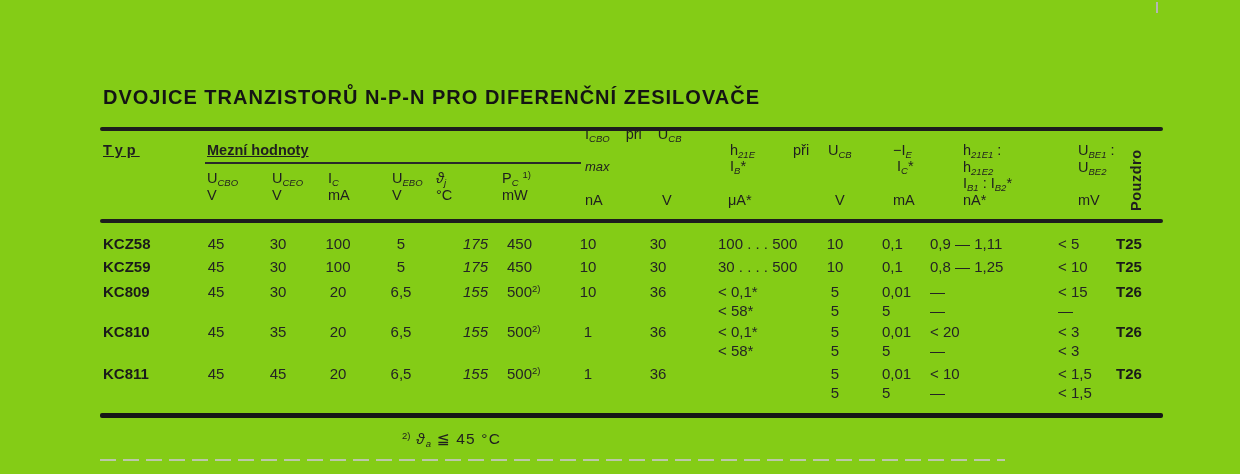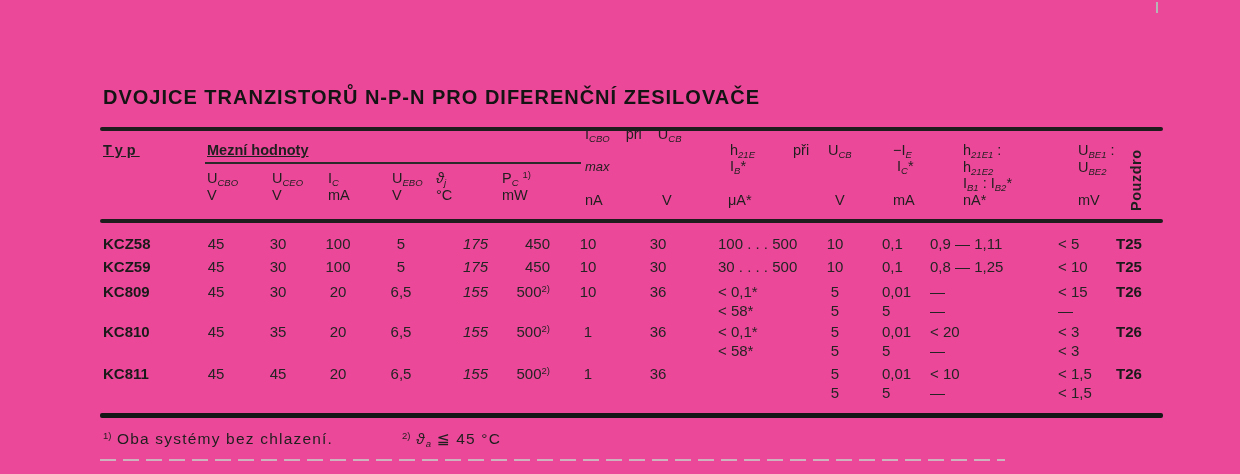--- a/index.html
+++ b/index.html
@@ -1,17 +1,17 @@
 <!DOCTYPE html>
 <html><head>
 <meta charset="utf-8">
 <style>
   html,body{margin:0;padding:0;background:#ffffff;}
   .page{
-    position:relative;width:1240px;height:474px;background:#ec4899;overflow:hidden;
+    position:relative;width:1240px;height:474px;background:#84cc16;overflow:hidden;
     font-family:"Liberation Sans","DejaVu Sans",sans-serif;color:#242424;font-size:14.5px;
   }
   .title{position:absolute;left:103px;top:86px;font-size:20px;font-weight:700;letter-spacing:1px;color:#141414;white-space:nowrap;line-height:22px;}
   .rule{position:absolute;left:100px;width:1063px;height:3.5px;background:#1d1d1d;border-radius:2px;}
   .rule-bottom{height:4.5px;background:#161616;}
   .thinline{position:absolute;height:2px;background:#2a2a2a;}
   .hcell{position:absolute;white-space:nowrap;line-height:17px;color:#1f1f1f;}
   .bold{font-weight:700;text-decoration:underline;}
   .italic{font-style:italic;}
   .ln16{height:16.5px;line-height:16.5px;}
@@ -21,21 +21,21 @@
   .ln{height:19px;line-height:19px;}
   .ln:empty{display:none;}
   .sb{font-size:9.5px;font-style:italic;line-height:0;vertical-align:-3px;letter-spacing:0;}
   .sp{font-size:9.5px;line-height:0;vertical-align:5.5px;letter-spacing:0;}
   .c-typ{left:103px;width:82px;font-weight:700;color:#1a1a1a;}
   .c-ucbo{left:196px;width:40px;text-align:center;}
   .c-uceo{left:258px;width:40px;text-align:center;}
   .c-ic{left:316px;width:44px;text-align:center;}
   .c-uebo{left:381px;width:40px;text-align:center;}
   .c-tj{left:444px;width:44px;text-align:right;font-style:italic;}
-  .c-pc{left:494px;width:56px;text-align:right;}
+  .c-pc{left:507px;width:56px;text-align:left;}
   .c-icbo{left:568px;width:40px;text-align:center;}
   .c-ucb1{left:640px;width:36px;text-align:center;}
   .c-h21e{left:718px;width:110px;}
   .c-ucb2{left:818px;width:34px;text-align:center;}
   .c-ie{left:882px;width:56px;}
   .c-hratio{left:930px;width:116px;text-align:left;}
   .c-ube{left:1058px;width:64px;}
   .c-pouzdro{left:1116px;width:46px;font-weight:700;color:#1a1a1a;}
   .pouzdro{writing-mode:vertical-rl;transform:rotate(180deg);font-weight:700;height:72px;letter-spacing:0.5px;}
   .footnote{position:absolute;white-space:nowrap;font-size:15.5px;letter-spacing:1.2px;color:#1f1f1f;line-height:18px;}
@@ -261,19 +261,18 @@
       </div>
     <div class="cell c-ube">
         <div class="ln">&lt; 1,5</div>
         <div class="ln">&lt; 1,5</div>
       </div>
     <div class="cell c-pouzdro">T26</div>
   </div>
 
   <div class="rule rule-bottom" style="top:413px"></div>
 
-  <div class="footnote" style="left:103px;top:430px"><sup class="sp">1)</sup> <span>Oba systémy bez chlazení.</span></div>
   <div class="footnote" style="left:402px;top:430px"><sup class="sp">2)</sup> <span class="italic">ϑ</span><sub class="sb">a</sub> <span>≦ 45 °C</span></div>
 
   <div class="artifact" style="left:100px;top:459px;width:905px"></div>
   <div class="tick" style="left:1156px;top:2px;width:2px;height:11px"></div>
 
 </div>
 
 </body></html>

